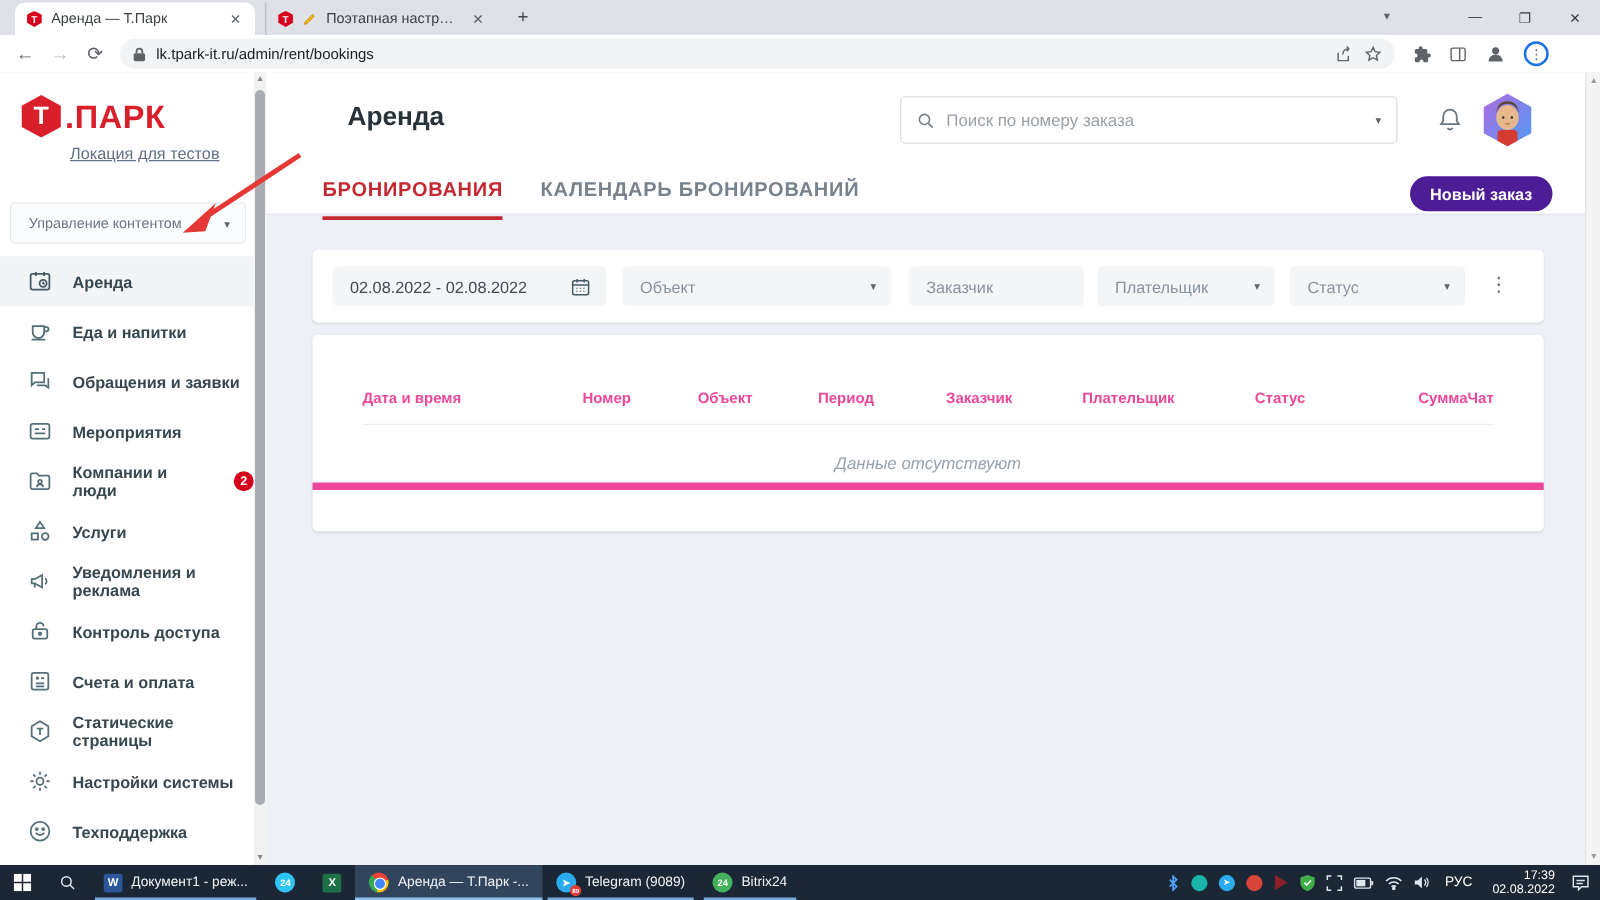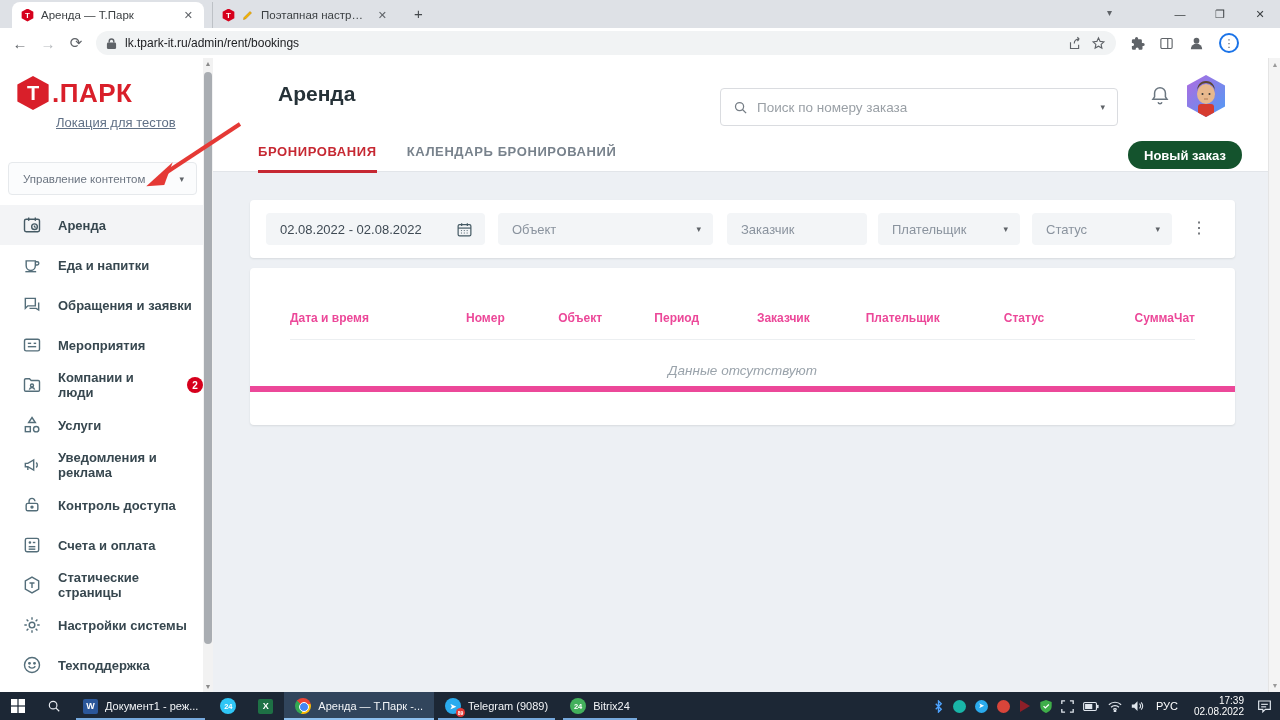--- a/index.html
+++ b/index.html
@@ -41,30 +41,30 @@
   .mi svg { flex:0 0 auto; }
   .badge { min-width:16px; height:16px; background:#d6001c; color:#fff; border-radius:50%; font-size:10px; font-weight:bold; display:inline-flex; align-items:center; justify-content:center; margin-left:2px; }
   .side-scroll { position:absolute; left:203px; top:58px; width:10px; height:634px; background:#f2f2f2; }
   .side-scroll .arr { position:absolute; left:0; width:10px; font-size:7px; color:#8a8a8a; text-align:center; }
   .side-thumb { position:absolute; left:1px; top:14px; width:8px; height:572px; background:#a9adb2; border-radius:4px; }
 
   
   .main { position:absolute; left:213px; top:58px; width:1055px; height:634px; background:#edf0f4; }
   .main-header { position:absolute; left:0; top:0; width:1055px; height:114px; background:#fff; border-bottom:1px solid #e2e5e9; }
   .page-title { position:absolute; left:65px; top:24px; font-size:21px; font-weight:bold; color:#263238; }
-  .search-box { position:absolute; left:507px; top:30px; width:398px; height:38px; background:#fff; border:1px solid #dadce0; border-radius:4px; display:flex; align-items:center; padding:0 12px; gap:9px; }
+  .search-box { position:absolute; left:507px; top:19px; width:398px; height:38px; background:#fff; border:1px solid #dadce0; border-radius:4px; display:flex; align-items:center; padding:0 12px; gap:9px; }
   .search-box input { border:none; outline:none; flex:1; font-size:13.5px; color:#3c4043; font-family:inherit; background:transparent; }
   .search-box input::placeholder { color:#9aa0a6; }
   .search-chev { font-size:9px; color:#5f6368; }
   .bell { position:absolute; left:937px; top:27px; }
   .avatar { position:absolute; left:971px; top:16px; width:44px; height:44px; }
   .rtabs { position:absolute; left:45px; top:86px; display:flex; gap:30px; }
-  .rtab { font-size:13px; font-weight:bold; letter-spacing:.6px; padding-bottom:11px; color:#78828c; }
+  .rtab { font-size:16px; font-weight:bold; letter-spacing:.6px; padding-bottom:11px; color:#78828c; }
   .rtab.active { color:#c62832; border-bottom:3px solid #c62832; }
-  .new-order { position:absolute; left:915px; top:83px; height:28px; padding:0 16px; background:#14532d; color:#fff; font-size:13px; font-weight:bold; border:none; border-radius:14px; display:flex; align-items:center; }
+  .new-order { position:absolute; left:915px; top:83px; height:28px; padding:0 16px; background:#4c1d95; color:#fff; font-size:13px; font-weight:bold; border:none; border-radius:14px; display:flex; align-items:center; }
 
   .filter-card { position:absolute; left:37px; top:142px; width:985px; height:58px; background:#fff; border-radius:4px; box-shadow:0 1px 2px rgba(60,64,67,.12); }
   .ffield { position:absolute; top:13px; height:32px; background:#f3f5f7; border-radius:4px; display:flex; align-items:center; justify-content:space-between; padding:0 12px 0 14px; font-size:13px; color:#8a939e; }
   .ffield .val { color:#3f4a54; }
   .ffield .chev { font-size:9px; color:#5f6368; margin-left:8px; }
   .kebab { position:absolute; right:28px; top:18px; font-size:16px; color:#5f6368; letter-spacing:0; }
 
   .table-card { position:absolute; left:37px; top:210px; width:985px; height:157px; background:#fff; border-radius:4px; box-shadow:0 1px 2px rgba(60,64,67,.12); }
   .thead { position:absolute; left:40px; right:40px; top:0; height:72px; display:flex; align-items:flex-end; padding-bottom:14px; border-bottom:1px solid #eceff1; }
   .th { font-size:12px; font-weight:bold; color:#ec4899; }

